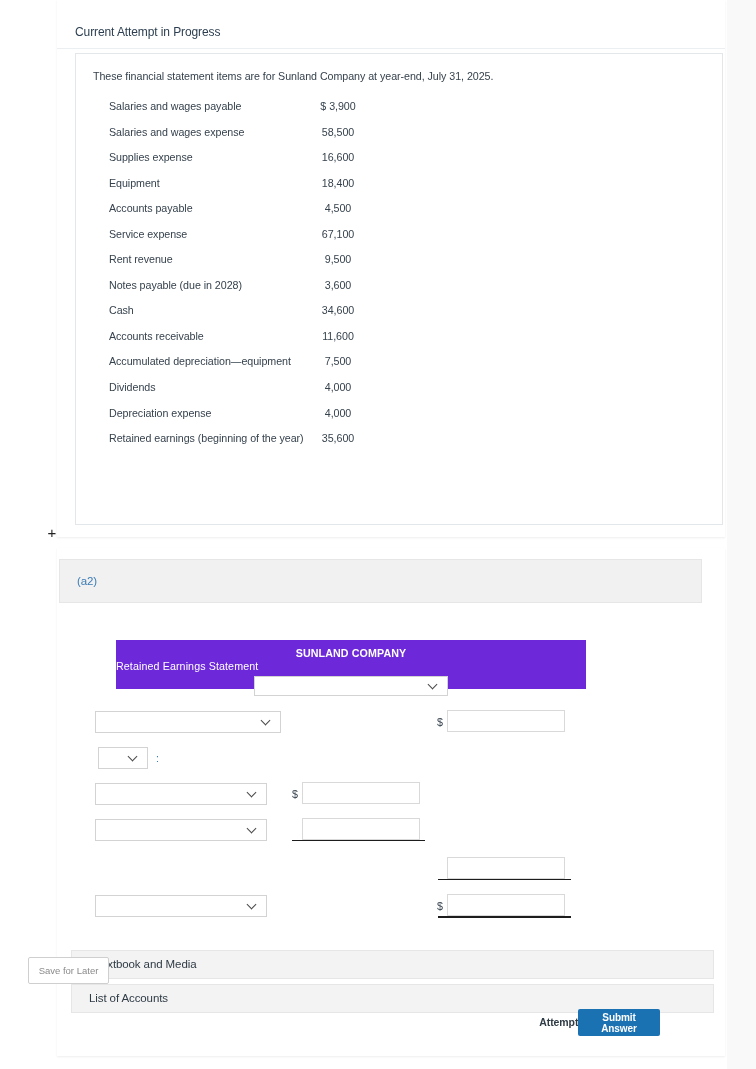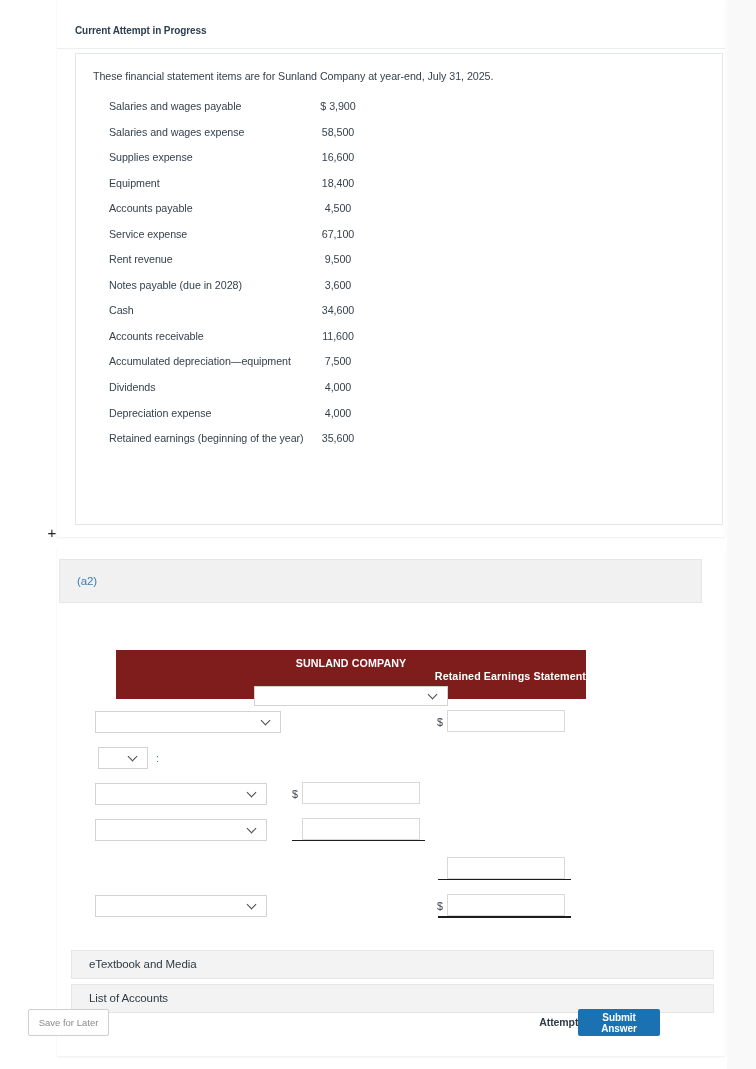--- a/index.html
+++ b/index.html
@@ -50,22 +50,22 @@
     top: 0;
     width: 100%;
     height: 49px;
     border-bottom: 1px solid #eceff1;
     box-sizing: border-box;
   }
   .card-top-title {
     position: absolute;
     left: 18px;
     top: 25px;
-    font-size: 10px;
-    font-weight: bold;
+    font-size: 12px;
+    font-weight: normal;
     color: #2c3e50;
     letter-spacing: -0.1px;
   }
 
   .inner-box {
     position: absolute;
     left: 18px;
     top: 53px;
     width: 648px;
     height: 472px;
@@ -151,45 +151,45 @@
     top: 15px;
     font-size: 11.5px;
     color: #3b7cb5;
     letter-spacing: -0.1px;
   }
 
   
   .stmt-header {
     position: absolute;
     left: 59px;
-    top: 102px;
+    top: 92px;
     width: 470px;
     height: 49px;
-    background: #7f1d1d;
+    background: #6d28d9;
   }
   .stmt-line1 {
     position: absolute;
     left: 0;
     top: 7px;
     width: 100%;
     text-align: center;
     color: #ffffff;
     font-size: 10.7px;
     font-weight: bold;
     letter-spacing: 0.1px;
   }
   .stmt-line2 {
     position: absolute;
     left: 0;
     top: 20px;
     width: 100%;
-    text-align: right;
+    text-align: left;
     color: #ffffff;
     font-size: 10.7px;
-    font-weight: bold;
+    font-weight: normal;
     letter-spacing: 0.1px;
   }
   .sel-in-header {
     position: absolute;
     left: 138px;
     top: 36px;
     width: 194px;
     height: 20px;
   }
 
@@ -267,21 +267,21 @@
     left: 17px;
     top: 7px;
     font-size: 11.5px;
     color: #2f3b45;
     letter-spacing: -0.1px;
   }
 
   .btn-save {
     position: absolute;
     left: 28px;
-    top: 1009px;
+    top: 957px;
     width: 81px;
     height: 27px;
     background: #ffffff;
     border: 1px solid #cfcfcf;
     box-sizing: border-box;
     font-family: "Liberation Sans", sans-serif;
     font-size: 9.5px;
     color: #8a8a8a;
     cursor: pointer;
     border-radius: 2px;

